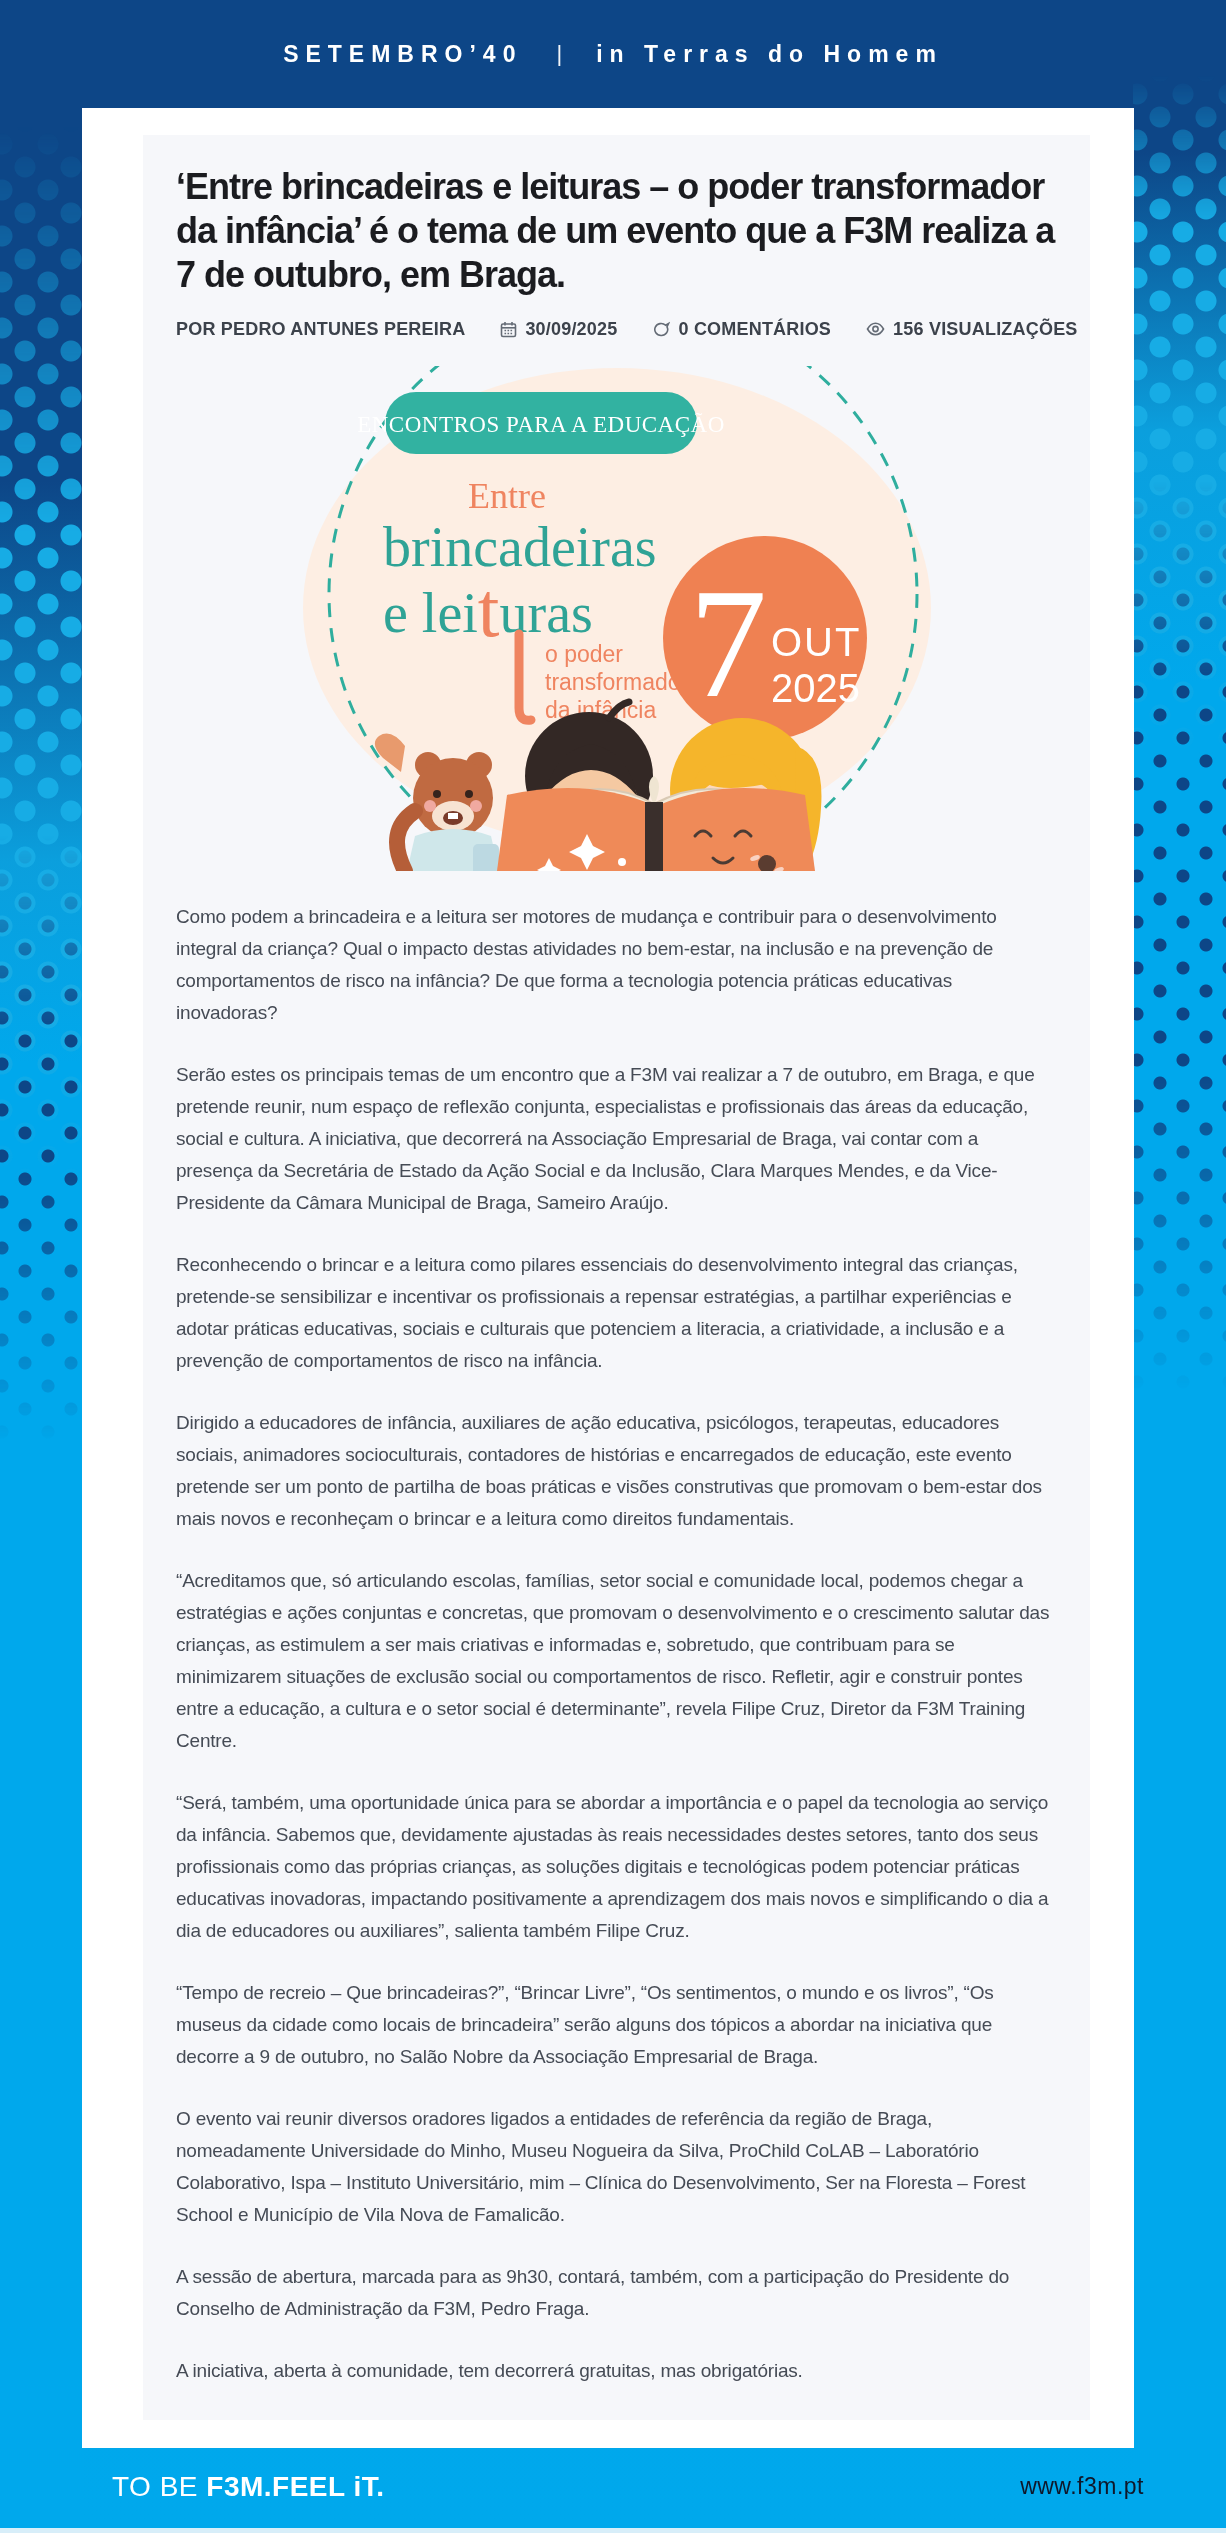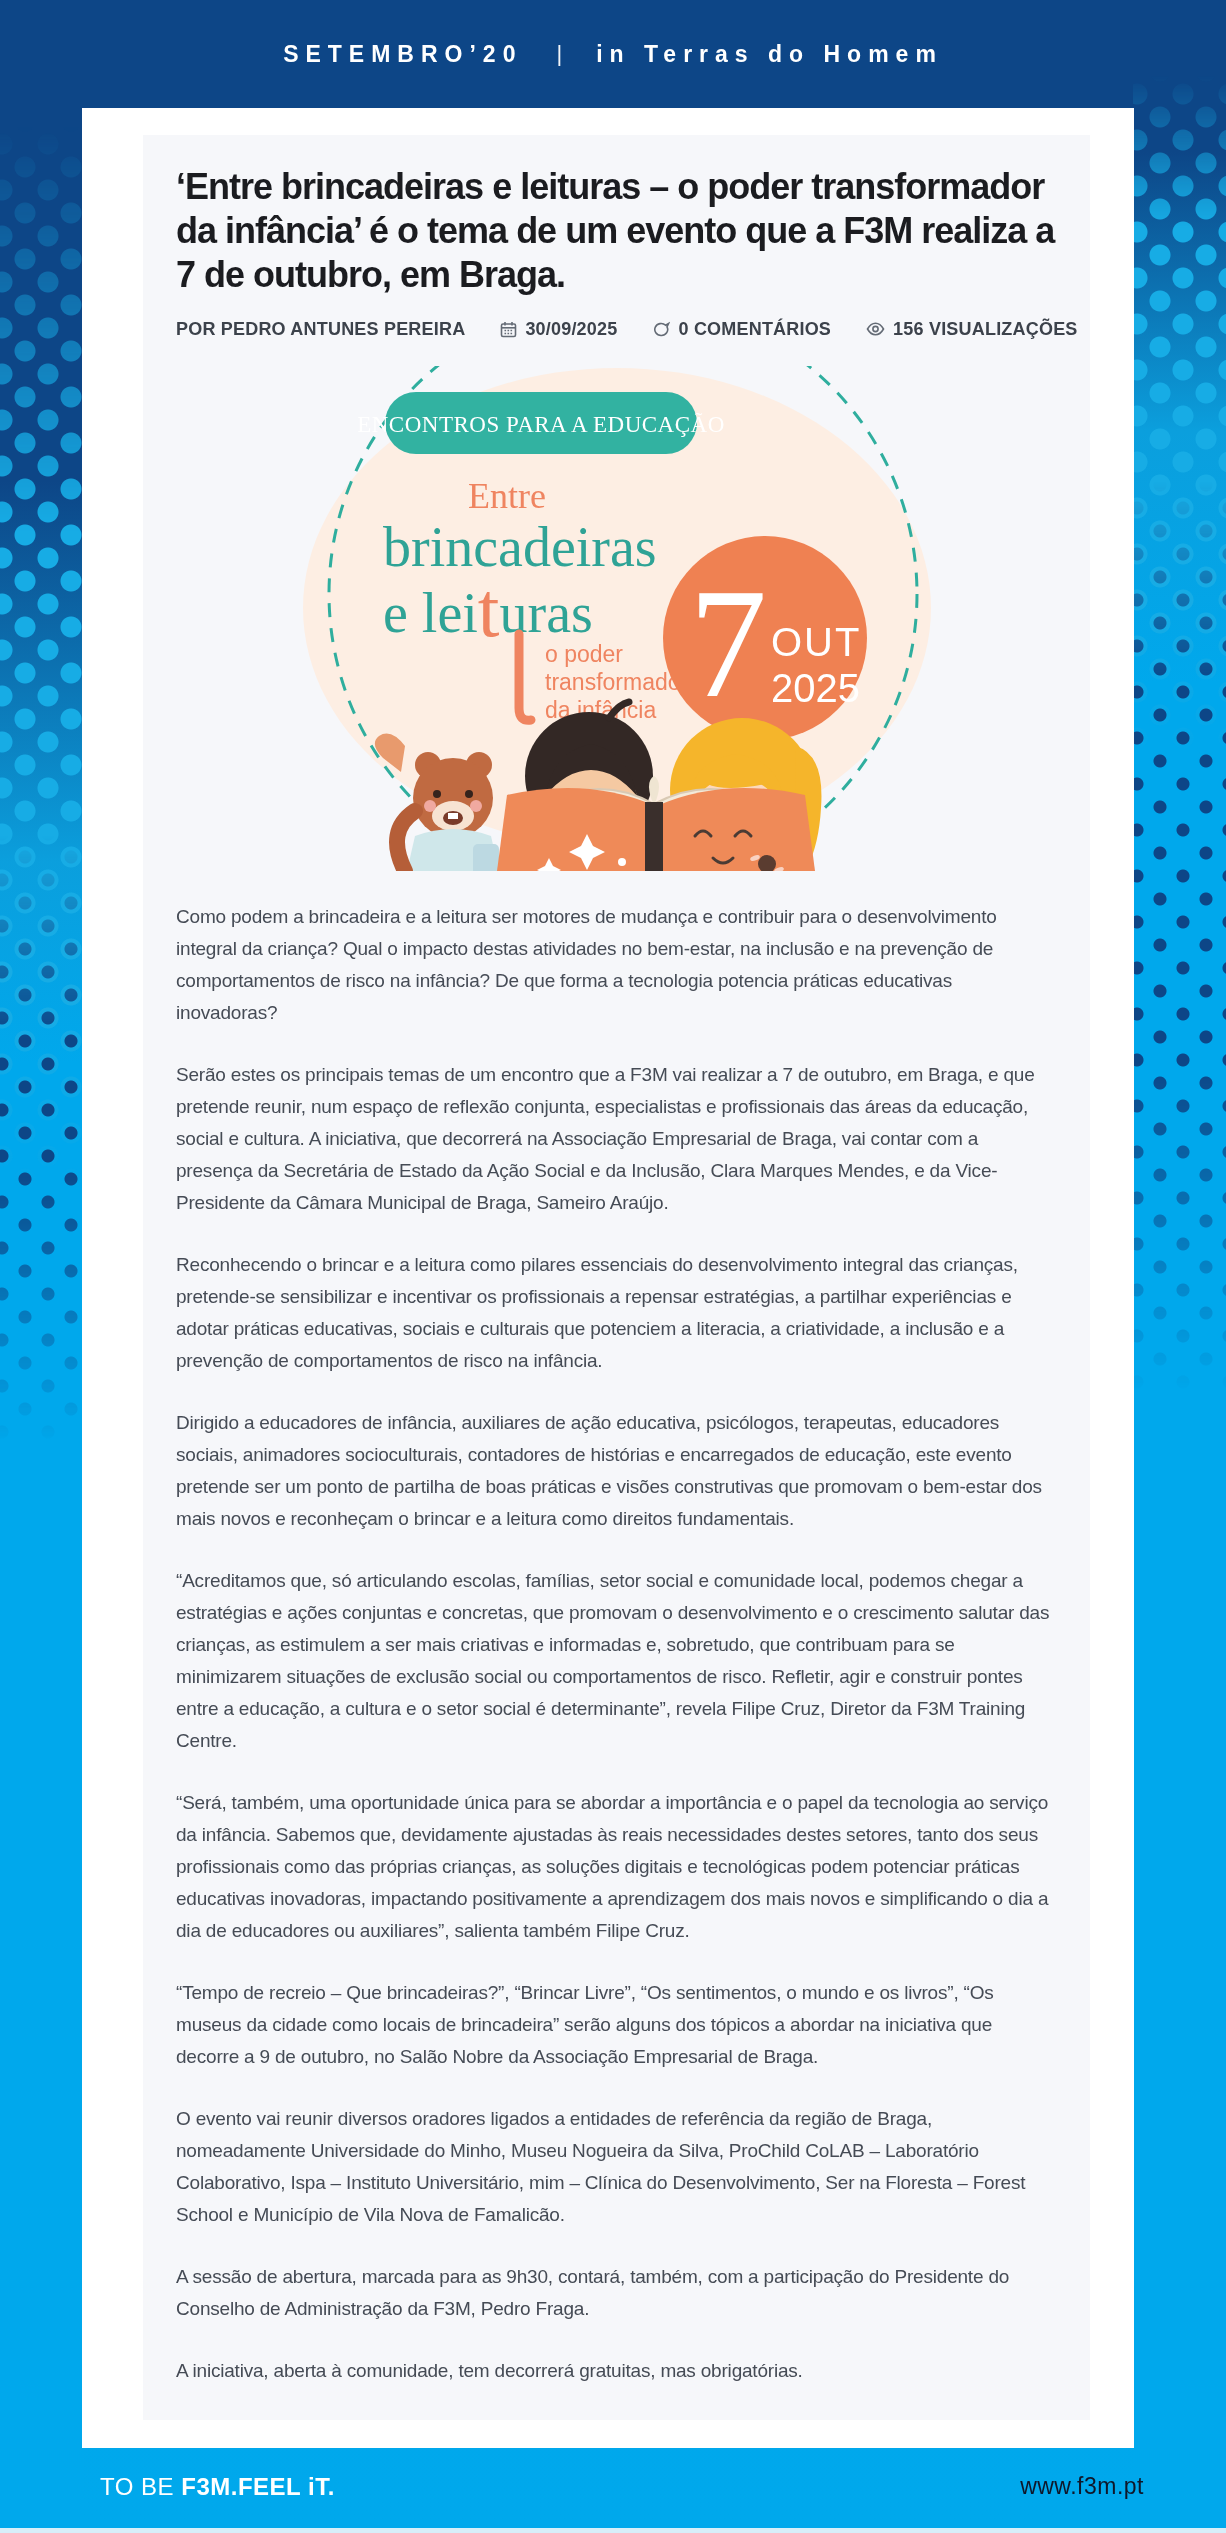--- a/index.html
+++ b/index.html
@@ -76,33 +76,33 @@
   .article-body p {
     font-size:19px; line-height:32px; letter-spacing:-.2px;
     color:#454b55; margin-bottom:30px;
   }
   
   .footer {
     position:absolute; left:0; bottom:0; width:100%; height:85px; z-index:3;
     display:flex; align-items:center; justify-content:space-between;
     padding:0 82px 8px 100px;
   }
-  .footer .tagline { color:#ffffff; font-size:24px; letter-spacing:.5px; font-weight:400; }
+  .footer .tagline { color:#ffffff; font-size:28px; letter-spacing:.5px; font-weight:400;margin-left:12px; }
   .footer .tagline b { font-weight:800; }
   .footer .website { color:#0f172a; font-size:23px; letter-spacing:.5px; }
   .bottom-strip { position:absolute; left:0; bottom:0; width:100%; height:5px; background:#d8eef9; z-index:4; }
 </style>
 </head>
 <body>
 
 <div class="bg-strip bg-left"></div>
 <div class="bg-strip bg-right"></div>
 
 <header class="masthead">
-  <span class="issue">SETEMBRO’20</span>
+  <span class="issue">SETEMBRO’40</span>
   <span class="divider">|</span>
   <span class="publication">in Terras do Homem</span>
 </header>
 
 <main class="card">
   <div class="panel">
 
     <h1 class="article-title">‘Entre brincadeiras e leituras – o poder transformador da infância’ é o tema de um evento que a F3M realiza a 7 de outubro, em Braga.</h1>
 
     <div class="byline">

